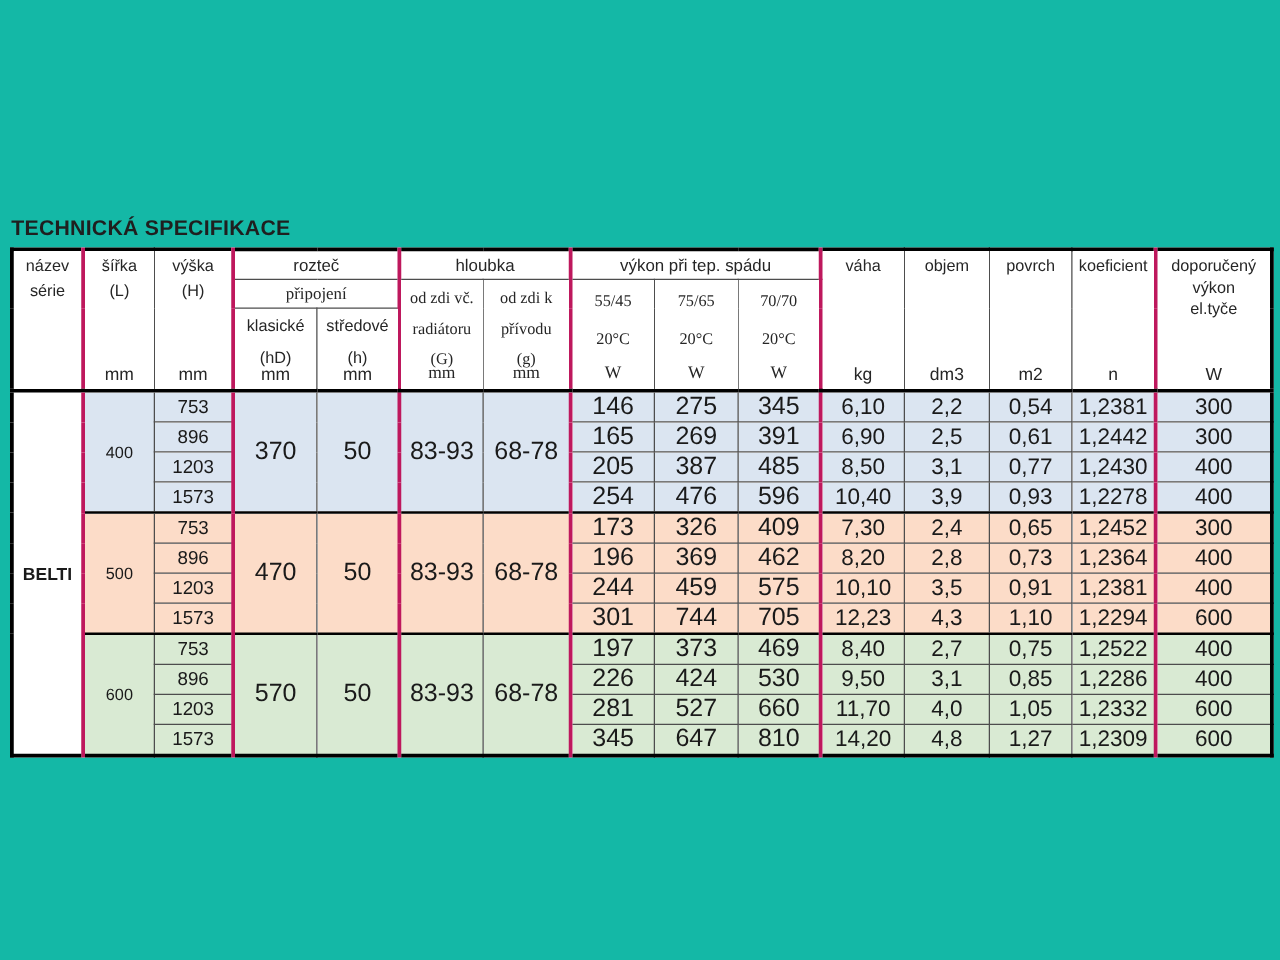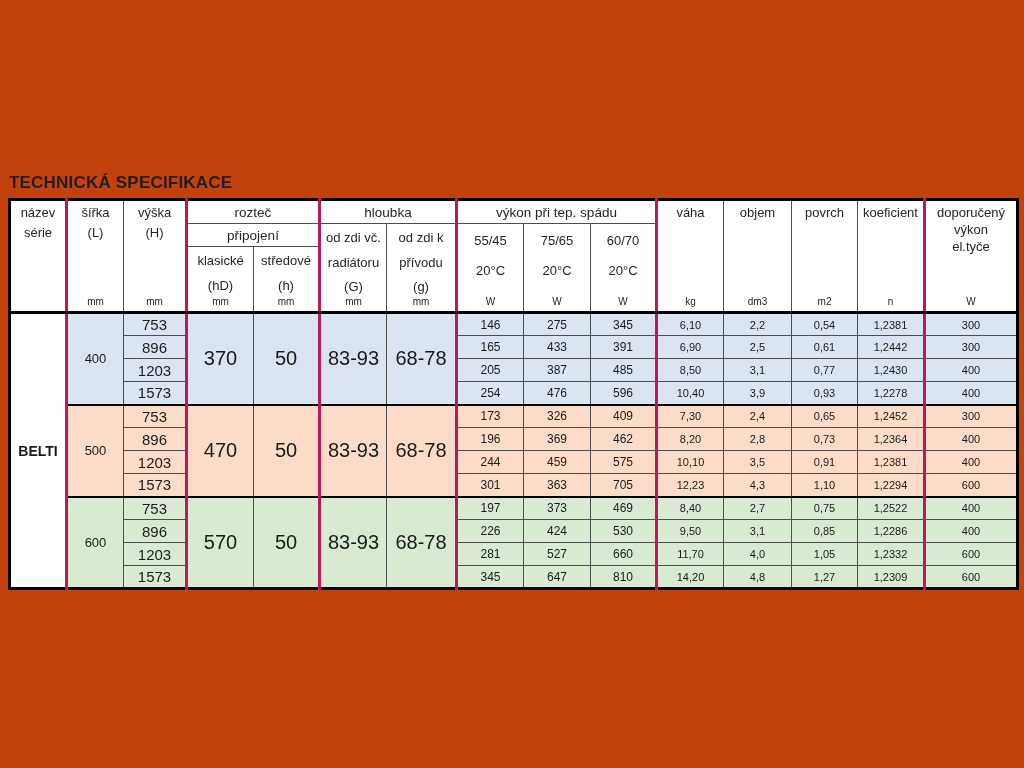--- a/index.html
+++ b/index.html
@@ -1,42 +1,42 @@
 <!DOCTYPE html>
 <html style="--group400: #dbe5f1; --group500: #fcdcc8; --group600: #d9ead3; --grid: #4d4d4d;"><head>
 <meta charset="utf-8">
 <style>
   * { box-sizing: border-box; }
   body { margin:0; background:#ffffff; font-family:"Liberation Sans", sans-serif; color:#1a1a1a; }
-  .page { position:relative; width:1024px; height:768px; background:#c2410c; overflow:hidden; }
+  .page { position:relative; width:1024px; height:768px; background:#14b8a6; overflow:hidden; }
   .title { position:absolute; left:9px; top:173px; margin:0; font-size:17px; font-weight:bold; color:#1f1f1f; letter-spacing:.2px; }
   table.spec { position:absolute; left:8px; top:198px; border-collapse:collapse; table-layout:fixed; border:3px solid #000; background:#fff; }
   td { border:1px solid var(--grid,#4d4d4d); padding:0 2px; text-align:center; vertical-align:middle; overflow:hidden; font-size:14px; color:#1a1a1a; }
   
   .tl { border-left:3px solid #be185d; }
   .hb { border-bottom:3px solid #000; }
   tr.gs td { border-top:2px solid #000; }
   
-  tr.hr1 { height:24px; } tr.hr2 { height:23px; } tr.hr3 { height:66px; }
+  tr.hr1 { height:24px; } tr.hr2 { height:23px;font-family:Liberation Serif, serif; } tr.hr3 { height:66px; }
   td.hcell { position:relative; vertical-align:top; background:#fff; }
   td.ghead { background:#fff; font-size:13.5px; color:#262626;margin-top:32px; }
   .htext { display:block; padding-top:2px; white-space:pre-line; font-size:13px; color:#262626; line-height:1.5; }
   .lh19 { line-height:1.9; } .lh23 { line-height:2.3; } .lh13 { line-height:1.3; padding-top:4px; }
-  .unit { position:absolute; bottom:4px; left:0; right:0; font-size:10px; color:#262626; }
+  .unit { position:absolute; bottom:4px; left:0; right:0; font-size:14px; color:#262626; }
   
   tr.dr { height:23px; }
   tr.g0 td { background:var(--group400,#dbe5f1); }
   tr.g1 td { background:var(--group500,#fcdcc8); }
   tr.g2 td { background:var(--group600,#d9ead3); }
   td.name { background:#fff !important; font-weight:bold; font-size:14px; }
   td.w { font-size:13px; }
   td.h { font-size:15px; }
   td.m { font-size:20px; }
-  td.p { font-size:12px; }
-  td.s { font-size:11px; }
+  td.p { font-size:20px; }
+  td.s { font-size:18px; }
 </style>
 </head>
 <body>
 
 <div class="page">
   <h1 class="title">TECHNICKÁ SPECIFIKACE</h1>
 
   <table class="spec">
     <colgroup>
       <col style="width:57px">
@@ -116,21 +116,21 @@
             <span class="htext lh23">55/45
 20°C</span>
             <span class="unit">W</span>
           </td>
         <td rowspan="2" class="hcell hb">
             <span class="htext lh23">75/65
 20°C</span>
             <span class="unit">W</span>
           </td>
         <td rowspan="2" class="hcell hb">
-            <span class="htext lh23">60/70
+            <span class="htext lh23">70/70
 20°C</span>
             <span class="unit">W</span>
           </td>
       </tr>
       <tr class="hr3">
         <td class="hcell hb tl">
             <span class="htext lh19">klasické
 (hD)</span>
             <span class="unit">mm</span>
           </td>
@@ -154,21 +154,21 @@
         <td class="p">345</td>
         <td class="s tl">6,10</td>
         <td class="s">2,2</td>
         <td class="s">0,54</td>
         <td class="s">1,2381</td>
         <td class="s tl">300</td>
       </tr>
       <tr class="dr g0">
         <td class="h">896</td>
         <td class="p tl">165</td>
-        <td class="p">433</td>
+        <td class="p">269</td>
         <td class="p">391</td>
         <td class="s tl">6,90</td>
         <td class="s">2,5</td>
         <td class="s">0,61</td>
         <td class="s">1,2442</td>
         <td class="s tl">300</td>
       </tr>
       <tr class="dr g0">
         <td class="h">1203</td>
         <td class="p tl">205</td>
@@ -226,21 +226,21 @@
         <td class="p">575</td>
         <td class="s tl">10,10</td>
         <td class="s">3,5</td>
         <td class="s">0,91</td>
         <td class="s">1,2381</td>
         <td class="s tl">400</td>
       </tr>
       <tr class="dr g1">
         <td class="h">1573</td>
         <td class="p tl">301</td>
-        <td class="p">363</td>
+        <td class="p">744</td>
         <td class="p">705</td>
         <td class="s tl">12,23</td>
         <td class="s">4,3</td>
         <td class="s">1,10</td>
         <td class="s">1,2294</td>
         <td class="s tl">600</td>
       </tr>
 
       <tr class="dr g2 gs">
         <td rowspan="4" class="w tl">600</td>

